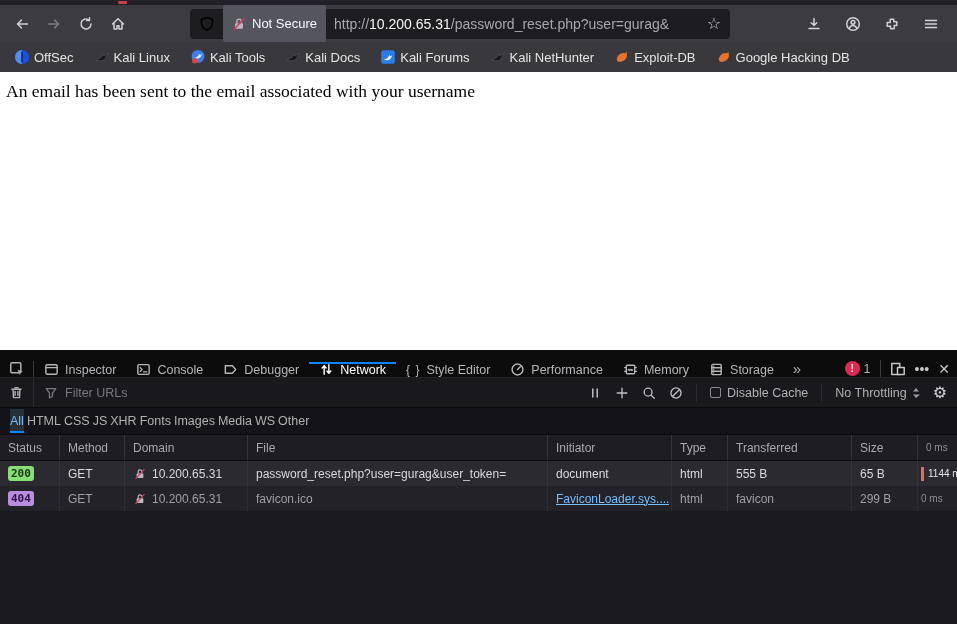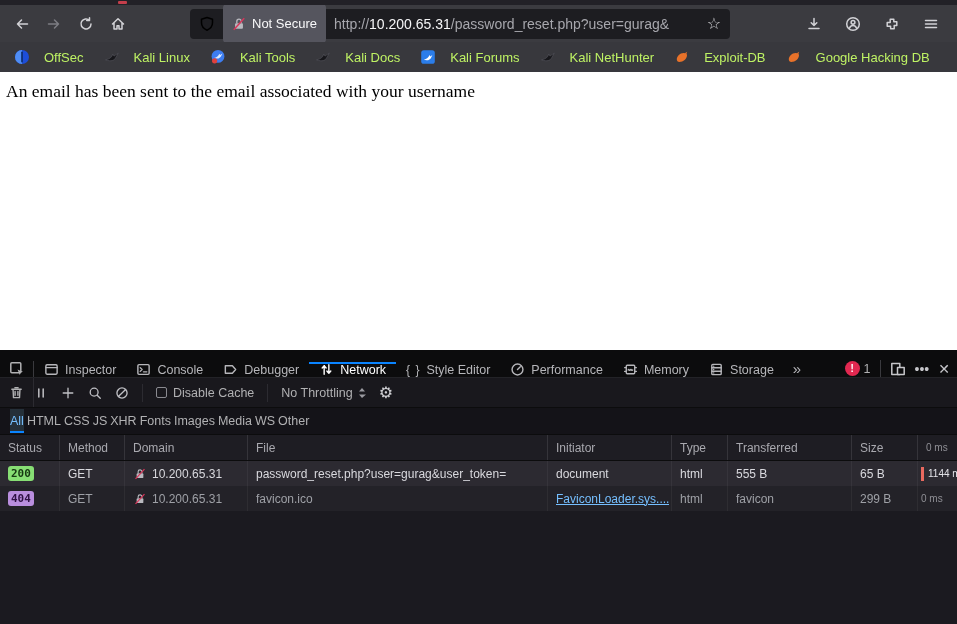--- a/index.html
+++ b/index.html
@@ -25,22 +25,22 @@
           display:flex; gap:6px; align-items:center; border:none; }
   .url { flex:1; font-size:14px; color:#a7a7ad; white-space:nowrap; overflow:hidden; position:relative; }
   .url .host { color:#f5f5f7; }
   .url::after { content:""; position:absolute; right:0; top:0; bottom:0; width:26px;
                 background:linear-gradient(90deg, rgba(29,29,33,0), #1d1d21); }
   .star-btn { background:none; border:none; color:#d2d2d6; font-size:16px; line-height:1; }
   .toolbar-right { margin-left:auto; display:flex; align-items:center; gap:7px; }
 
   
   .bookmarks { flex:0 0 30px; background:#38383d; display:flex; align-items:center; padding-left:6px; }
-  .bookmark-item { display:flex; align-items:center; gap:14px; padding:3px 8px; margin-right:4px;
-                   background:none; border:none; color:#bef264; font-size:13px; font-family:inherit; border-radius:3px; }
+  .bookmark-item { display:flex; align-items:center; gap:4px; padding:3px 8px; margin-right:4px;
+                   background:none; border:none; color:#e5e5e5; font-size:13px; font-family:inherit; border-radius:3px; }
 
   
   .page { flex:0 0 278px; background:#ffffff; }
   .page-message { font-family:"Liberation Serif","DejaVu Serif",serif; font-size:17.5px; color:#000;
                   padding:9px 0 0 6px; }
 
   
   .devtools { flex:1; display:flex; flex-direction:column; background:#1b1a20; min-height:0; }
 
   .dt-tabbar { flex:0 0 28px; background:#0c0c0d; display:flex; align-items:flex-end;
@@ -374,20 +374,28 @@
     </div>
 
     <div class="dt-toolbar">
       <button class="trash-btn">
           <span>
             <svg width="15" height="15" viewBox="0 0 16 16" fill="none" stroke="currentColor" stroke-width="1.5" stroke-linecap="round" stroke-linejoin="round">
               <path d="M3 4.5h10M6.3 2.8h3.4M4.3 4.5l.5 9h6.4l.5-9M6.5 7v4M9.5 7v4"></path>
             </svg>
           </span>
         </button>
+      <div class="filter-box">
+        <span>
+            <svg width="14" height="14" viewBox="0 0 16 16" fill="none" stroke="currentColor" stroke-width="1.5" stroke-linecap="round" stroke-linejoin="round">
+              <path d="M2.5 3h11L9.7 8.2V12l-3.4 1.6V8.2z"></path>
+            </svg>
+          </span>
+        <span>Filter URLs</span>
+      </div>
       <div class="dt-toolbar-right">
         <button class="tbtn">
             <span>
               <svg width="14" height="14" viewBox="0 0 16 16" fill="none" stroke="currentColor" stroke-width="1.5" stroke-linecap="round" stroke-linejoin="round">
                 <path d="M5.5 3.5v9M10.5 3.5v9" stroke-width="1.7"></path>
               </svg>
             </span>
           </button>
         <button class="tbtn">
             <span>

